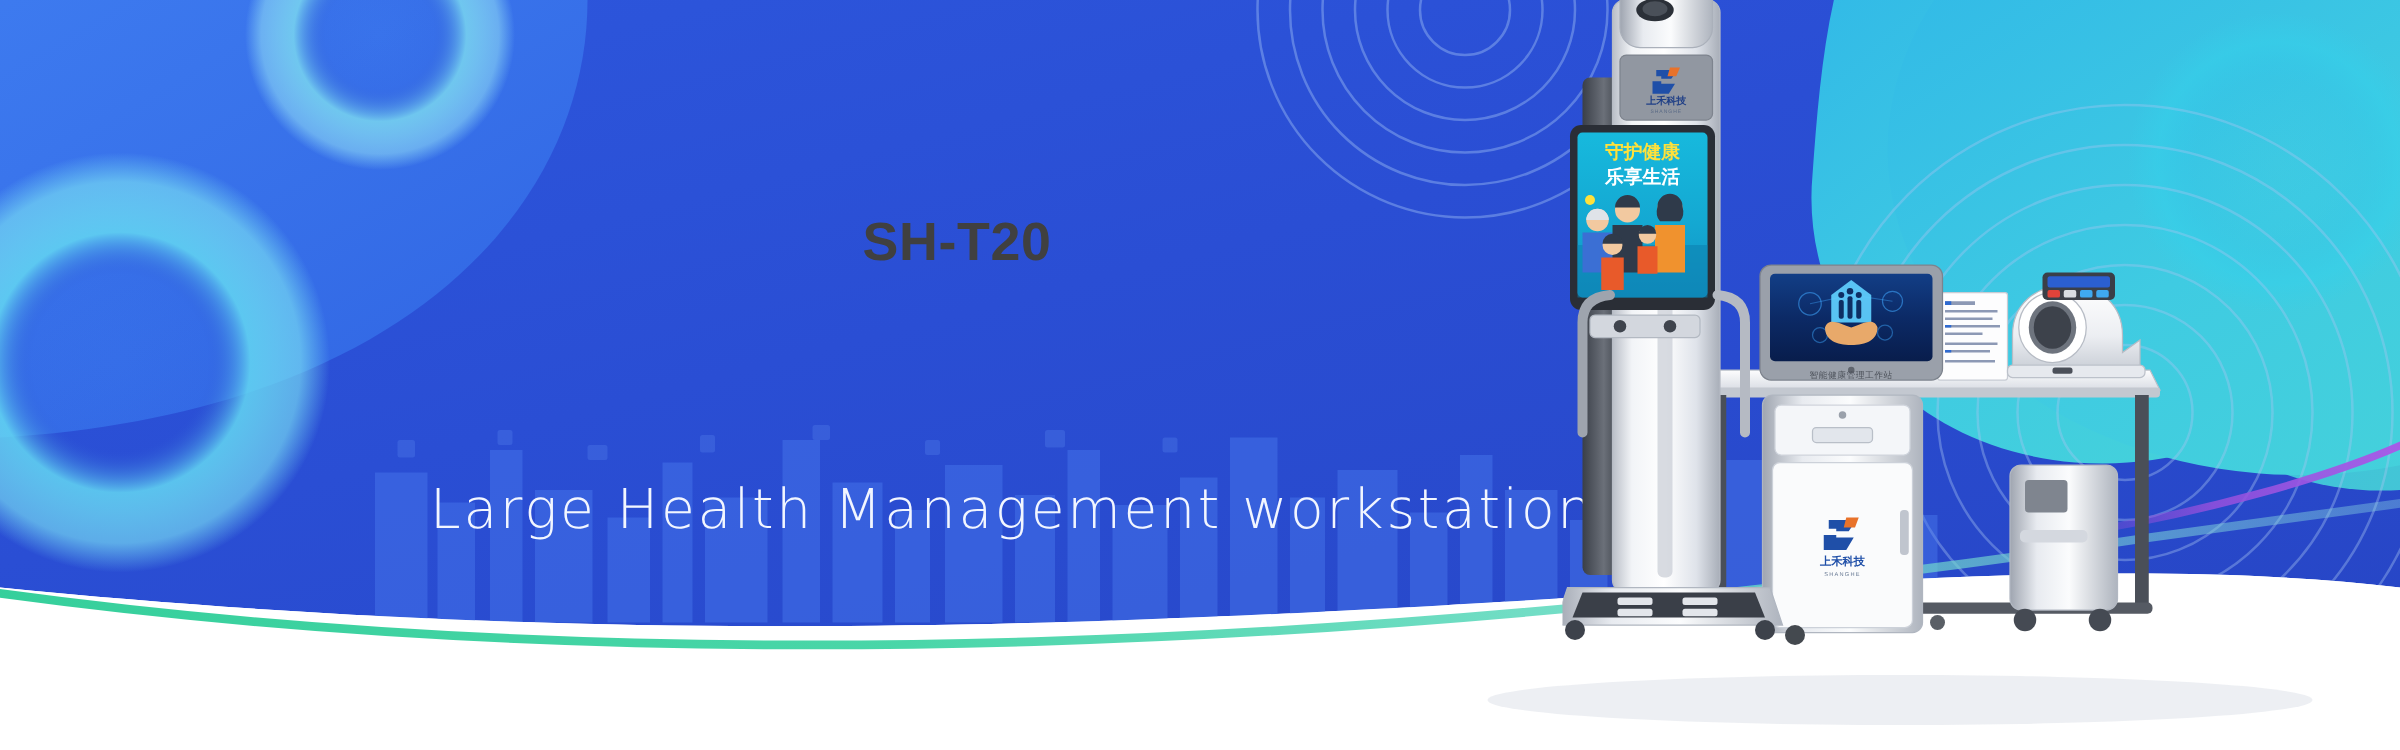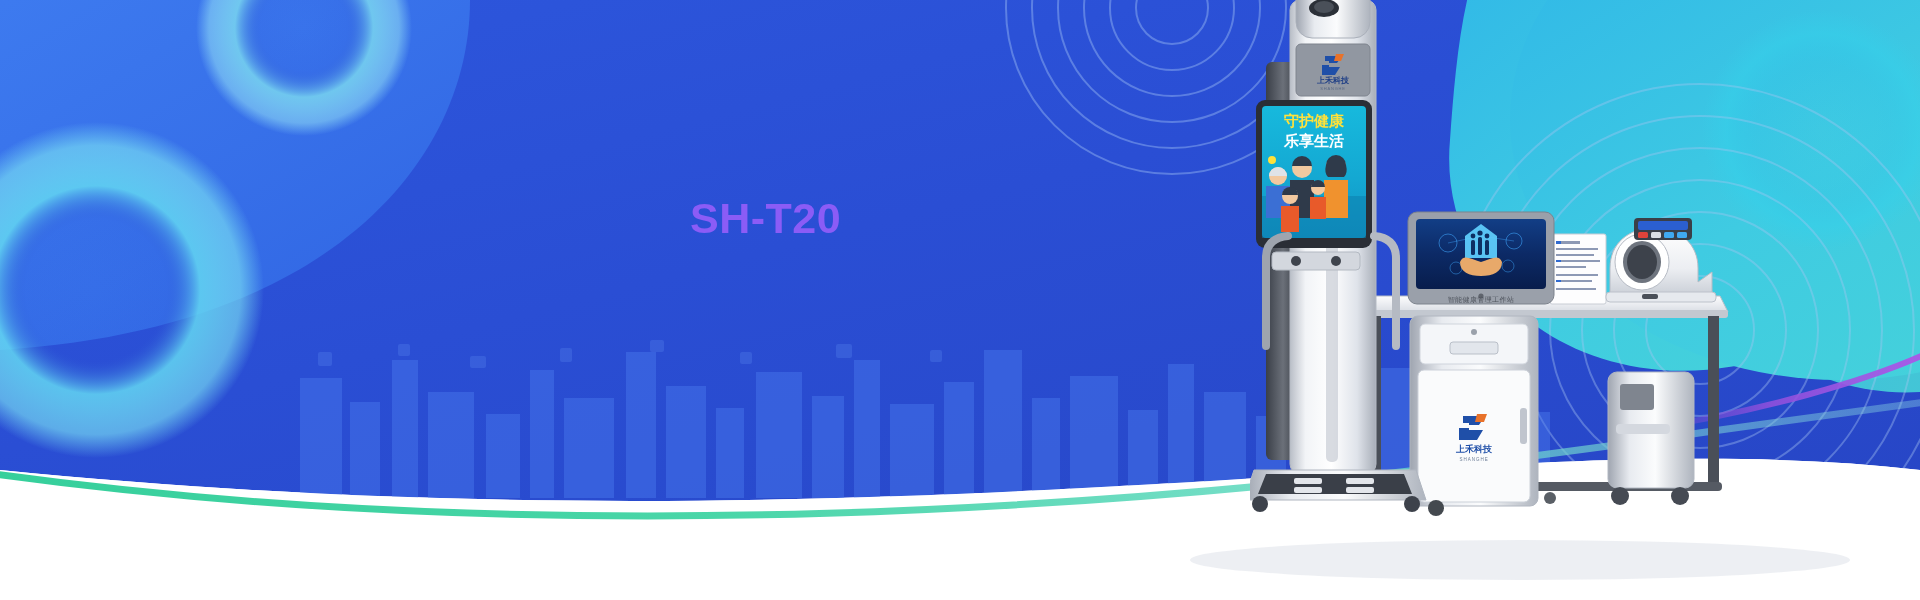--- a/index.html
+++ b/index.html
@@ -9,22 +9,22 @@
 
   #banner { position:relative; width:1920px; height:600px; overflow:hidden; background:#ffffff; }
 
   
   .bg-svg { position:absolute; inset:0; width:1920px; height:600px; }
 
   
   .text-block { position:absolute; left:0; top:0; width:1240px; height:600px; }
 
   .model-code {
-    position:absolute; left:690px; top:194px;
-    font-size:43px; font-weight:bold; color:#8b5cf6;
+    position:absolute; left:690px; top:170px;
+    font-size:43px; font-weight:bold; color:#404040;
     letter-spacing:0.5px; white-space:nowrap;
   }
 
   .headline {
     position:absolute; left:340px; top:222px;
     font-size:96px; font-weight:bold; line-height:1.08;
     white-space:nowrap; letter-spacing:2px;
     background-image:linear-gradient(100deg,#ffffff 0%,#ffffff 44%,#d4fbf0 64%,#a8f5e4 82%,#9df0e0 100%);
     -webkit-background-clip:text; background-clip:text;
     color:transparent; -webkit-text-fill-color:transparent;
@@ -188,20 +188,21 @@
 
     <path d="M-20,472 C520,548 1120,520 1720,430 L1940,400" fill="none" stroke="url(#greenLine)" stroke-width="7" stroke-linecap="round"></path>
 
     <path d="M1640,430 C1760,412 1870,380 1930,352" fill="none" stroke="url(#purpleLine)" stroke-width="6" stroke-linecap="round"></path>
 
     <ellipse cx="1520" cy="560" rx="330" ry="20" fill="#6a7a9a" opacity="0.12"></ellipse>
   </svg>
 
   <div class="text-block">
     <div class="model-code">SH-T20</div>
+    <div class="subhead">Large Health Management workstation</div>
   </div>
 
   <div class="product">
     <svg width="670" height="600" viewBox="0 0 670 600">
       <defs>
         <linearGradient id="metalV" x1="0" y1="0" x2="1" y2="0">
           <stop offset="0%" stop-color="#b9bec7"></stop>
           <stop offset="18%" stop-color="#f2f4f7"></stop>
           <stop offset="48%" stop-color="#ffffff"></stop>
           <stop offset="78%" stop-color="#dfe3ea"></stop>

